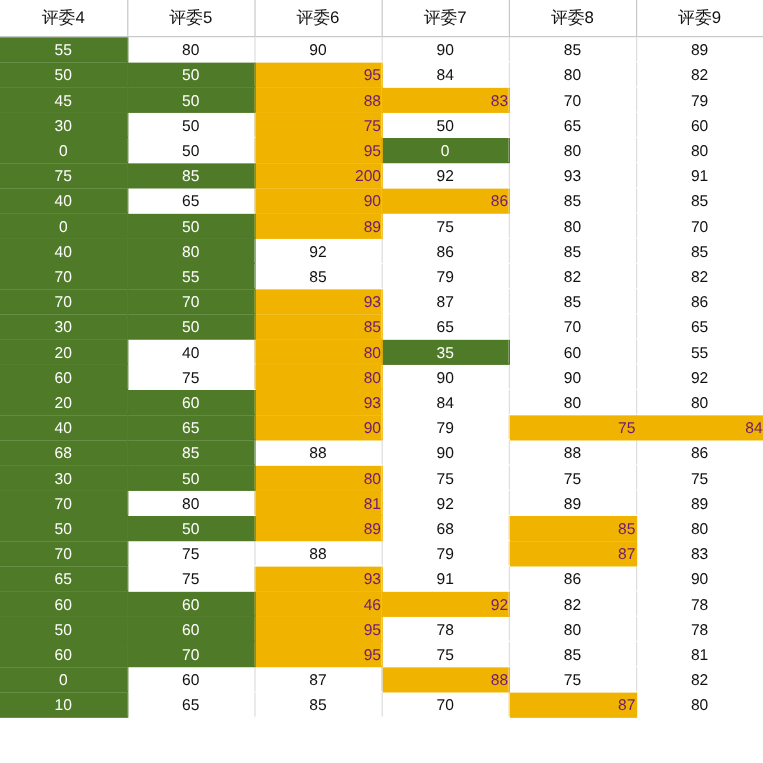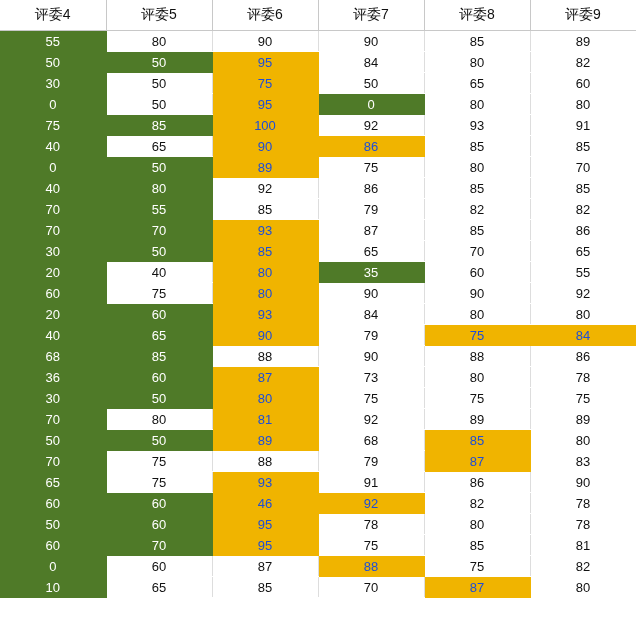--- a/index.html
+++ b/index.html
@@ -52,23 +52,24 @@
     background: #4f7a28;
     color: #4f7a28;
     border-right-color: #4f7a28;
     border-bottom-color: #4f7a28;
   }
   td.cell.green.num {
     color: #ffffff;
   }
   td.cell.amber {
     background: #f0b400;
-    color: #1d4ed8;
+    color: #701a75;
     border-right-color: #f0b400;
     border-bottom-color: #f0b400;
+    text-align: right;
   }
   td.cell.plain {
     background: #ffffff;
   }
 </style>
 </head>
 <body>
 
 <table class="grid">
   <colgroup>
@@ -100,39 +101,47 @@
       </tr>
       <tr>
         <td class="cell green num">50</td>
         <td class="cell green num">50</td>
         <td class="cell amber">95</td>
         <td class="cell plain">84</td>
         <td class="cell plain">80</td>
         <td class="cell plain">82</td>
       </tr>
       <tr>
+        <td class="cell green num">45</td>
+        <td class="cell green num">50</td>
+        <td class="cell amber">88</td>
+        <td class="cell amber">83</td>
+        <td class="cell plain">70</td>
+        <td class="cell plain">79</td>
+      </tr>
+      <tr>
         <td class="cell green num">30</td>
         <td class="cell plain">50</td>
         <td class="cell amber">75</td>
         <td class="cell plain">50</td>
         <td class="cell plain">65</td>
         <td class="cell plain">60</td>
       </tr>
       <tr>
         <td class="cell green num">0</td>
         <td class="cell plain">50</td>
         <td class="cell amber">95</td>
         <td class="cell green num">0</td>
         <td class="cell plain">80</td>
         <td class="cell plain">80</td>
       </tr>
       <tr>
         <td class="cell green num">75</td>
         <td class="cell green num">85</td>
-        <td class="cell amber">100</td>
+        <td class="cell amber">200</td>
         <td class="cell plain">92</td>
         <td class="cell plain">93</td>
         <td class="cell plain">91</td>
       </tr>
       <tr>
         <td class="cell green num">40</td>
         <td class="cell plain">65</td>
         <td class="cell amber">90</td>
         <td class="cell amber">86</td>
         <td class="cell plain">85</td>
@@ -212,28 +221,20 @@
       </tr>
       <tr>
         <td class="cell green num">68</td>
         <td class="cell green num">85</td>
         <td class="cell plain">88</td>
         <td class="cell plain">90</td>
         <td class="cell plain">88</td>
         <td class="cell plain">86</td>
       </tr>
       <tr>
-        <td class="cell green num">36</td>
-        <td class="cell green num">60</td>
-        <td class="cell amber">87</td>
-        <td class="cell plain">73</td>
-        <td class="cell plain">80</td>
-        <td class="cell plain">78</td>
-      </tr>
-      <tr>
         <td class="cell green num">30</td>
         <td class="cell green num">50</td>
         <td class="cell amber">80</td>
         <td class="cell plain">75</td>
         <td class="cell plain">75</td>
         <td class="cell plain">75</td>
       </tr>
       <tr>
         <td class="cell green num">70</td>
         <td class="cell plain">80</td>

